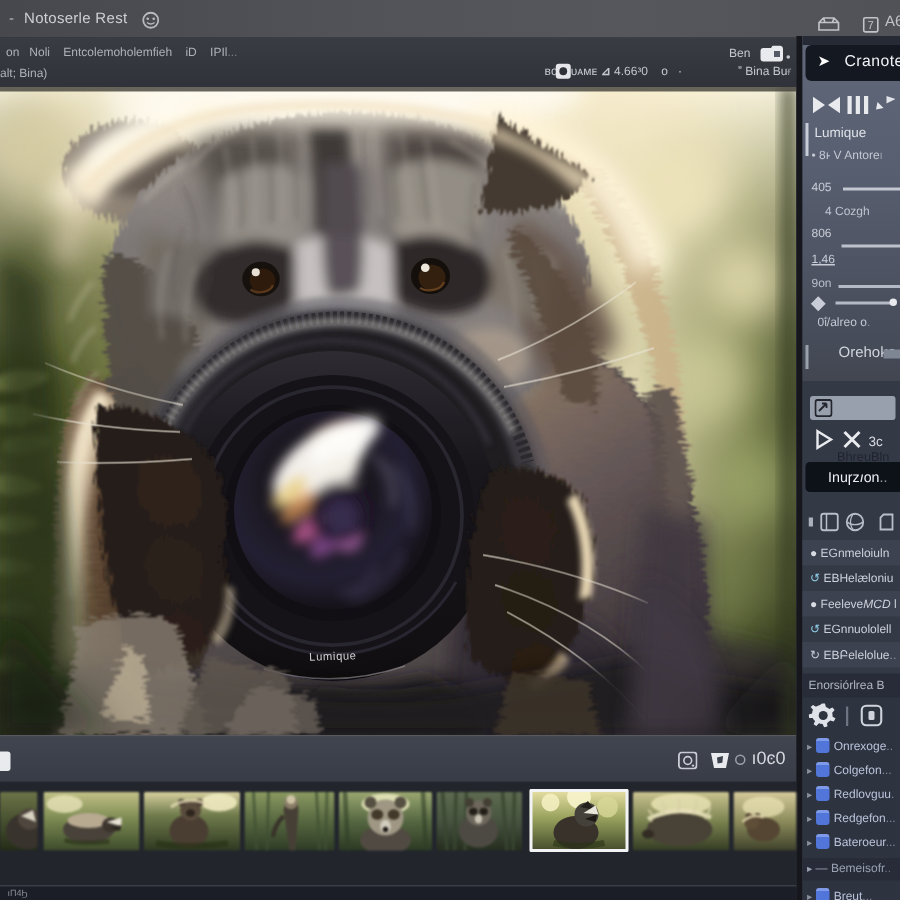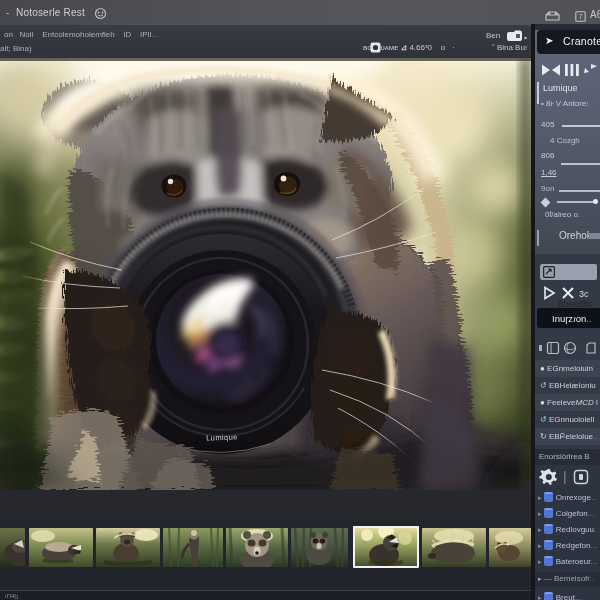--- a/index.html
+++ b/index.html
@@ -447,20 +447,34 @@
 
   <div class="abs sbtxt" style="left:3px;top:468px;color:#b9c3da;"><span style="color:#8a8f9a;font-size:7px;">▸</span> <span class="bdoc"></span>Onrexoge<span style="opacity:.6">..</span></div>
   <div class="abs sbtxt" style="left:3px;top:484px;color:#b9c3da;"><span style="color:#8a8f9a;font-size:7px;">▸</span> <span class="bdoc"></span>Colgefon<span style="opacity:.6">...</span></div>
   <div class="abs sbtxt" style="left:3px;top:500px;color:#b9c3da;"><span style="color:#8a8f9a;font-size:7px;">▸</span> <span class="bdoc"></span>Redlovguu<span style="opacity:.6">.</span></div>
   <div class="abs sbtxt" style="left:3px;top:516px;color:#b9c3da;"><span style="color:#8a8f9a;font-size:7px;">▸</span> <span class="bdoc"></span>Redgefon<span style="opacity:.6">...</span></div>
   <div class="abs sbtxt" style="left:3px;top:532px;color:#b9c3da;"><span style="color:#8a8f9a;font-size:7px;">▸</span> <span class="bdoc"></span>Bateroeur<span style="opacity:.6">...</span></div>
   <div class="abs" style="left:0;top:548px;width:65px;height:15px;background:#272c38;"></div>
   <div class="abs sbtxt" style="left:3px;top:550px;color:#9aa2b2;"><span style="font-size:7px;">▸</span> — Bemeisofr<span style="opacity:.6">..</span></div>
   <div class="abs sbtxt" style="left:3px;top:568px;color:#b9c3da;"><span style="color:#8a8f9a;font-size:7px;">▸</span> <span class="bdoc"></span>Breut<span style="opacity:.6">...</span></div>
 </div>
+<div class="abs" id="toolbar">
+  <div class="abs" style="left:0px;top:10px;width:7px;height:13px;background:#e8eaee;border-radius:0 2px 2px 0;"></div>
+  <svg class="abs" style="left:452px;top:10px" width="13" height="12" viewBox="0 0 13 12">
+        <rect x="0.6" y="0.6" width="11.8" height="10.8" rx="2" fill="none" stroke="#c9ccd4" stroke-width="1.2"></rect>
+        <circle cx="6.5" cy="6" r="2.6" fill="none" stroke="#c9ccd4" stroke-width="1.1"></circle>
+        <circle cx="10" cy="9.4" r="0.8" fill="#c9ccd4"></circle>
+      </svg>
+  <svg class="abs" style="left:473px;top:10px" width="14" height="12" viewBox="0 0 14 12">
+        <path d="M1 1 L13 1 L11 11 L3 11 Z" fill="#e8eaee"></path>
+        <path d="M5 4 L9 3 L8.6 7.5 L5.4 8 Z" fill="#3c414c"></path>
+      </svg>
+  <div class="abs" style="left:490px;top:12px;width:7px;height:7px;border:1.3px solid #9ba0ab;border-radius:50%;"></div>
+  <div class="abs" style="left:501px;top:7px;color:#d5d8de;font-size:12px;">ı0ͼ0</div>
+</div>
 <div class="abs" id="filmstrip">
 <svg class="abs thumb" style="left:0px" width="25" height="39" viewBox="0 0 25 39">
  <defs>
           <linearGradient id="tg0" x1="0" y1="0" x2="0" y2="1">
             <stop offset="0" stop-color="#6a7440"></stop>
             <stop offset="0.6" stop-color="#3e4a26"></stop>
             <stop offset="1" stop-color="#232d14"></stop>
           </linearGradient>
         </defs>
  <rect width="25" height="39" fill="url(#tg0)"></rect>

